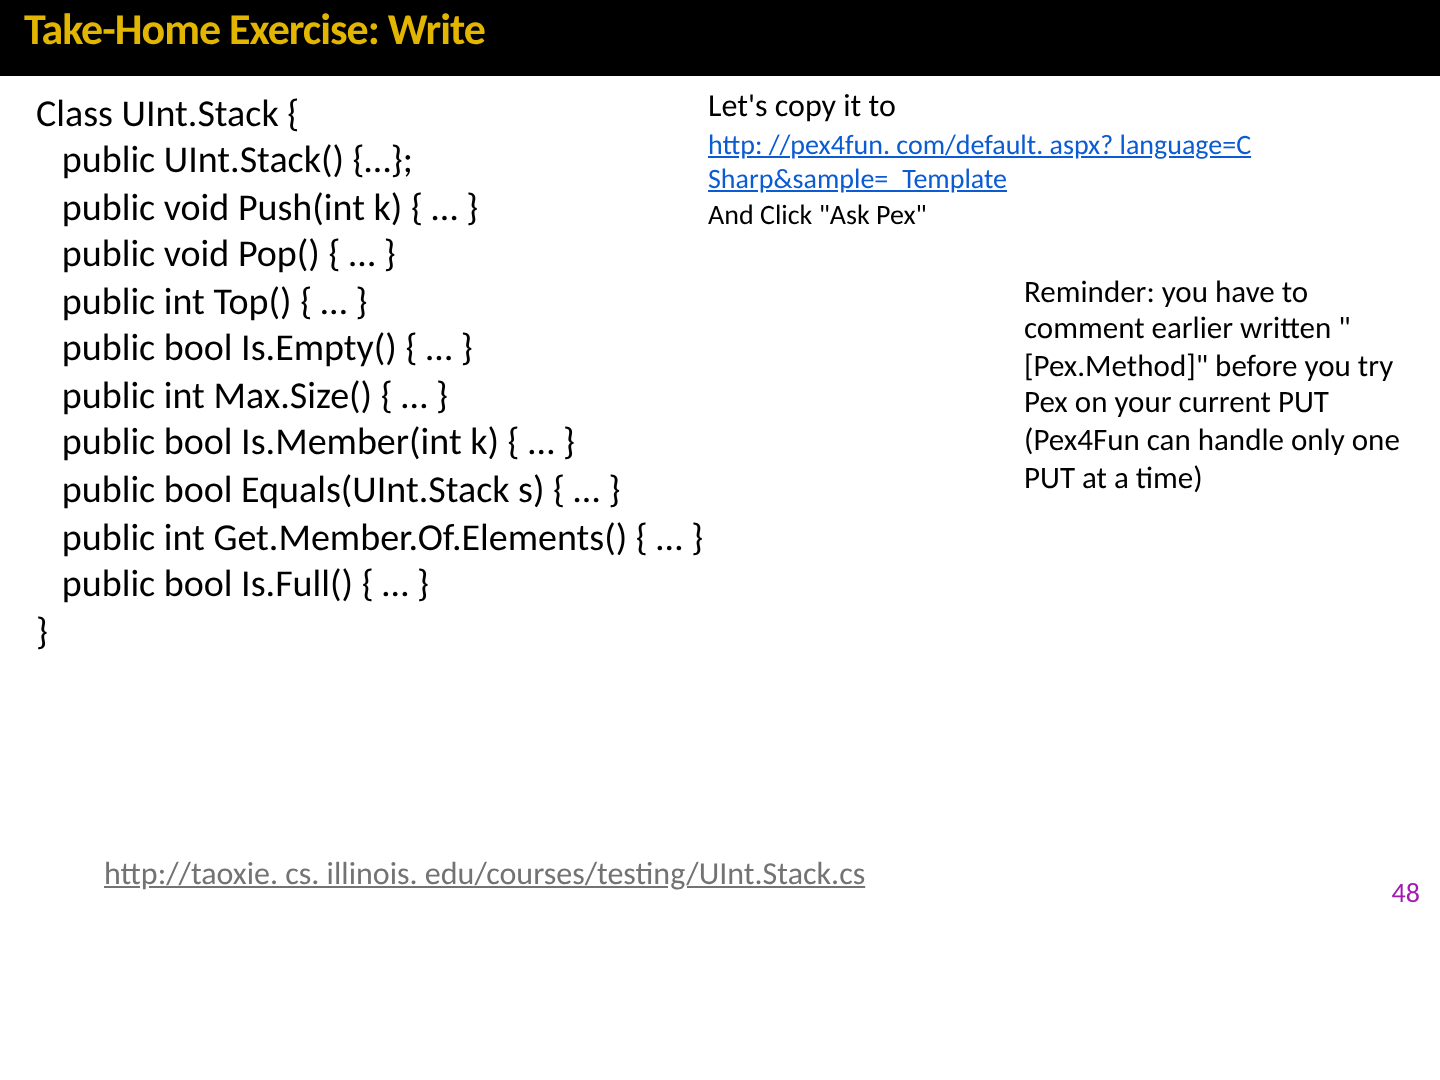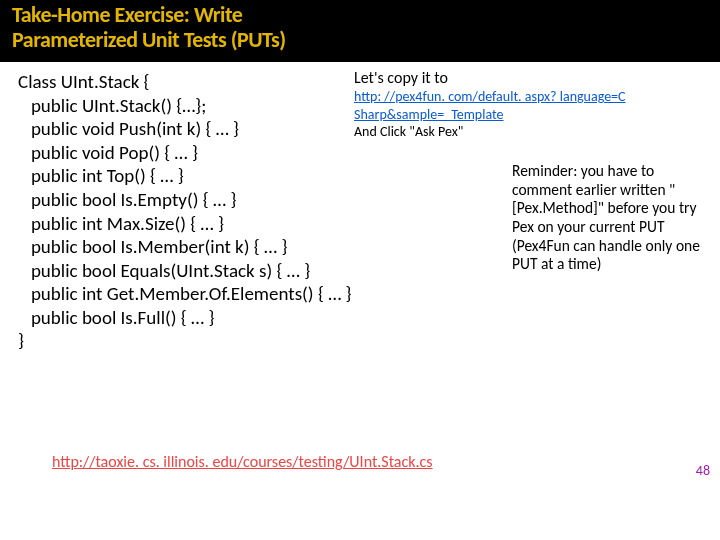--- a/index.html
+++ b/index.html
@@ -6,30 +6,29 @@
   body { width:720px; height:540px; background:#fff; font-family:"Calibri","Segoe UI",Arial,sans-serif; overflow:hidden; }
   .header { background:#000; padding:3px 12px 10px 12px; }
   .header h1 { color:#e2b500; font-size:22px; font-weight:700; line-height:1.12; margin:0; letter-spacing:-0.5px; }
   .content { position:relative; padding:8px 14px 0 18px; color:#000; }
   .code { font-size:19px; line-height:1.24; white-space:pre; font-family:"Calibri","Segoe UI",Arial,sans-serif; }
   .copybox { position:absolute; left:354px; top:6px; font-size:14px; line-height:1.25; width:358px; }
   .copybox .lead { font-size:16px; }
   .copybox a { color:#0b5bd3; }
   .reminder { position:absolute; left:512px; top:100px; width:200px; font-size:15.5px; line-height:1.2; }
   .footer { position:absolute; left:52px; top:370px; font-size:16px; line-height:1.25; }
-  .footer a { color:#ef4444; text-decoration:underline; }
+  .footer a { color:#737373; text-decoration:underline; }
   .pagenum { position:absolute; right:10px; top:400px; font-size:14px; color:#a21caf; }
 </style>
 </head>
 <body>
 
 <div class="header">
   <h1>
     <span>Take-Home Exercise: Write</span><br>
-    <span>Parameterized Unit Tests (PUTs)</span>
   </h1>
 </div>
 
 <div class="content">
 
   <div class="code"><span>Class UInt.Stack {</span>
 <span>   public UInt.Stack() {…};</span>
 <span>   public void Push(int k) { … }</span>
 <span>   public void Pop() { … }</span>
 <span>   public int Top() { … }</span>

